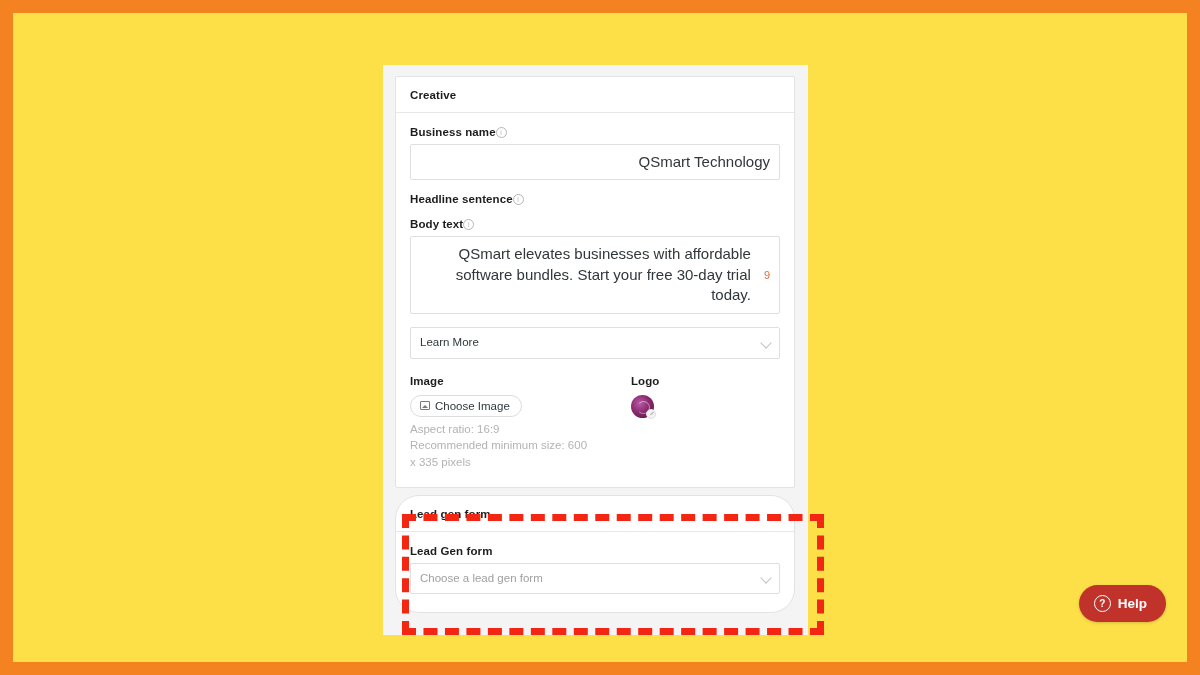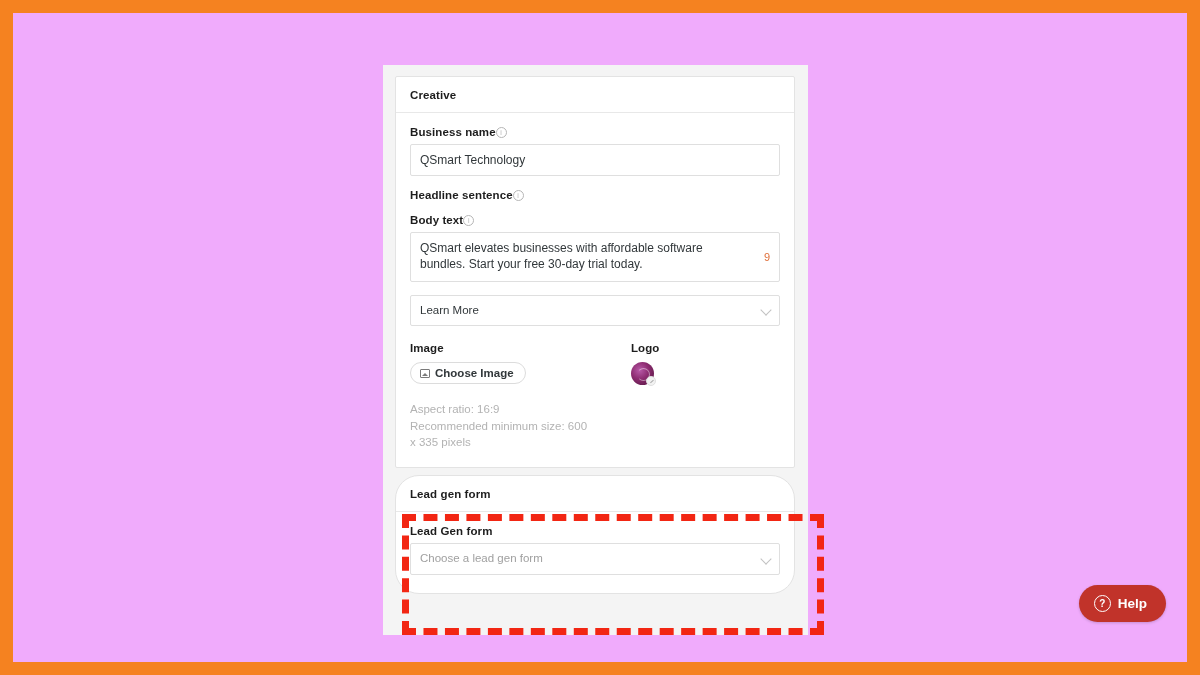--- a/index.html
+++ b/index.html
@@ -21,21 +21,21 @@
     height: 675px;
     box-sizing: border-box;
     border: 13px solid #f58220;
     background: #ffffff;
   }
 
   
   #canvas {
     position: absolute;
     inset: 0;
-    background: #f0abfc;
+    background: #fde047;
   }
 
   
   #panel-wrap {
     position: absolute;
     left: 370px;
     top: 52px;
     width: 425px;
     height: 570px;
     background: #f4f4f4;
@@ -99,25 +99,26 @@
     position: relative;
     border: 1px solid #dfdfdf;
     border-radius: 2px;
     background: #ffffff;
     box-sizing: border-box;
     display: flex;
     align-items: flex-start;
   }
   .text-input {
     flex: 1 1 auto;
-    font-size: 12px;
+    font-size: 15px;
     color: #31373a;
     padding: 7px 9px 7px 9px;
     line-height: 1.35;
     min-height: 11px;
+    text-align: right;
   }
   .text-input.multiline {
     padding-top: 7px;
     padding-bottom: 8px;
     min-height: 30px;
   }
   .counter {
     flex: none;
     font-size: 11px;
     color: #e0703b;
@@ -172,21 +173,20 @@
     display: inline-flex;
     align-items: center;
     gap: 5px;
     border: 1px solid #dcdcdc;
     border-radius: 13px;
     background: #ffffff;
     padding: 4px 11px 4px 9px;
     font-size: 11.5px;
     color: #31373a;
     cursor: pointer;
-    font-weight: bold;
   }
   .pic-icon {
     width: 10px;
     height: 9px;
     border: 1px solid #7a7a7a;
     border-radius: 1px;
     position: relative;
     flex: none;
     box-sizing: border-box;
   }
@@ -195,21 +195,21 @@
     position: absolute;
     left: 1px;
     bottom: 1px;
     width: 0; height: 0;
     border-left: 3px solid transparent;
     border-right: 3px solid transparent;
     border-bottom: 3.5px solid #7a7a7a;
   }
 
   .hint {
-    margin-top: 17px;
+    margin-top: 4px;
     font-size: 11.5px;
     color: #b3b3b3;
     line-height: 1.45;
     width: 186px;
   }
 
   .logo-thumb {
     position: relative;
     width: 23px;
     height: 23px;

